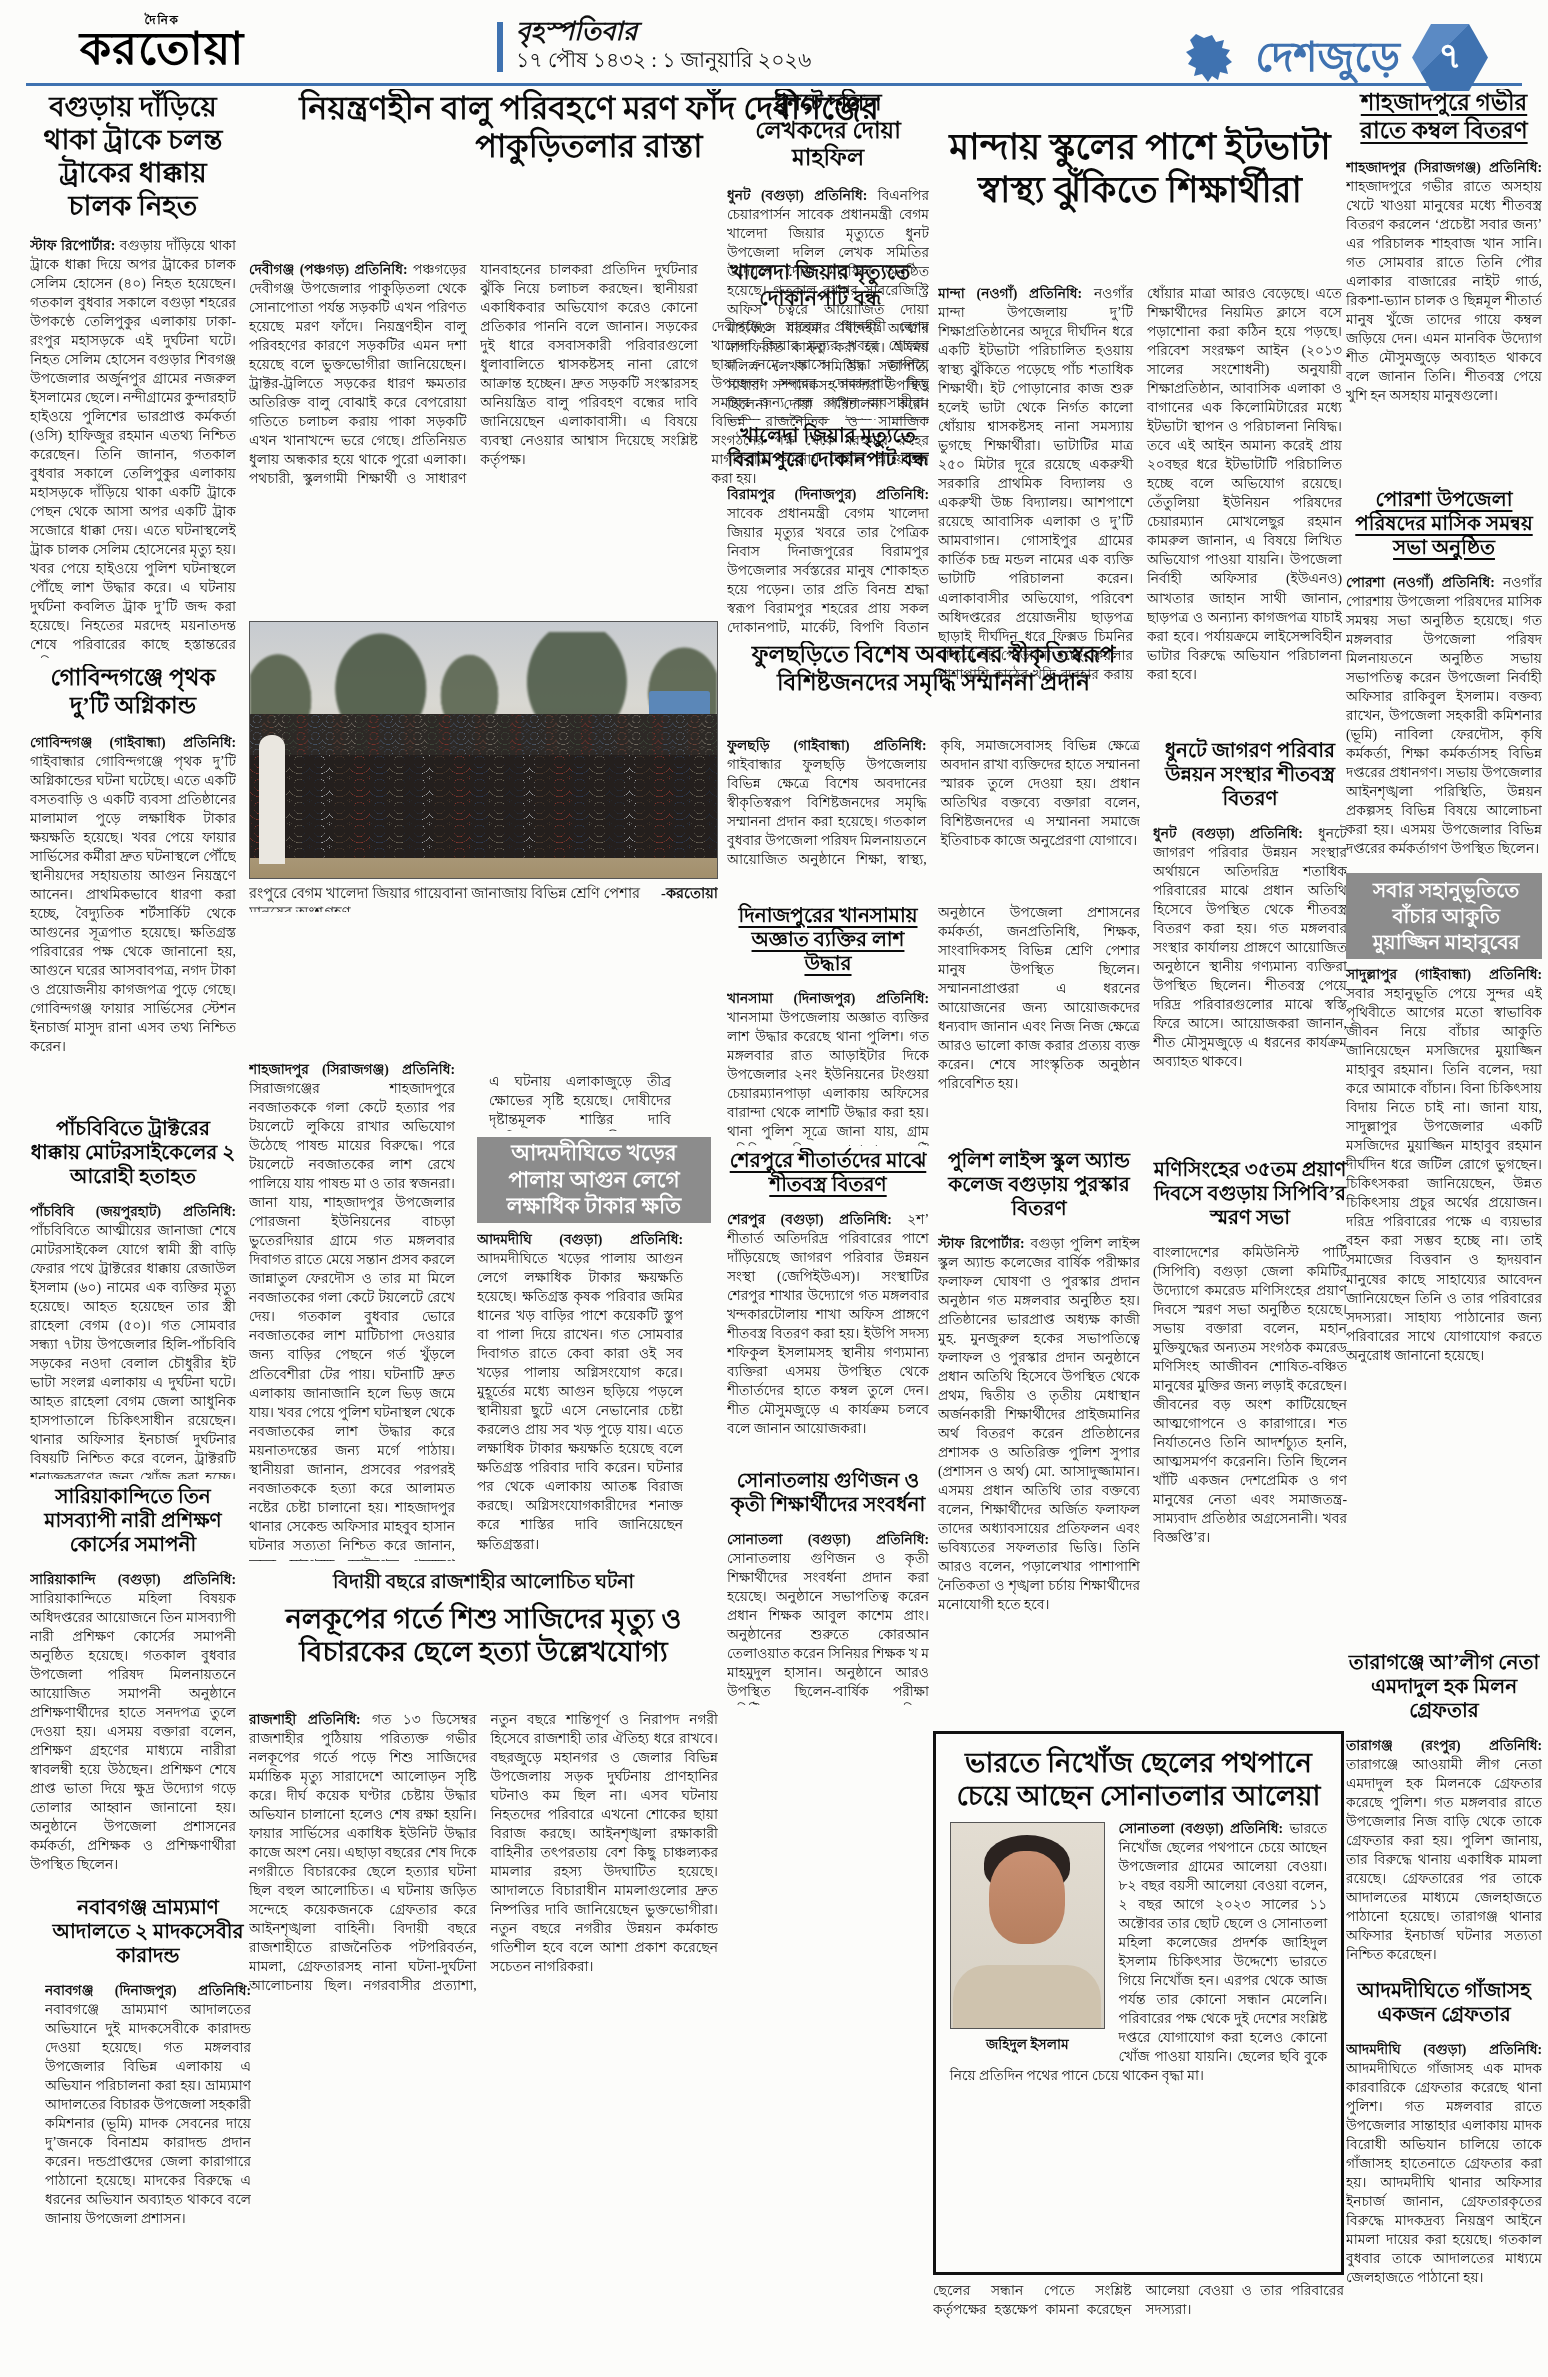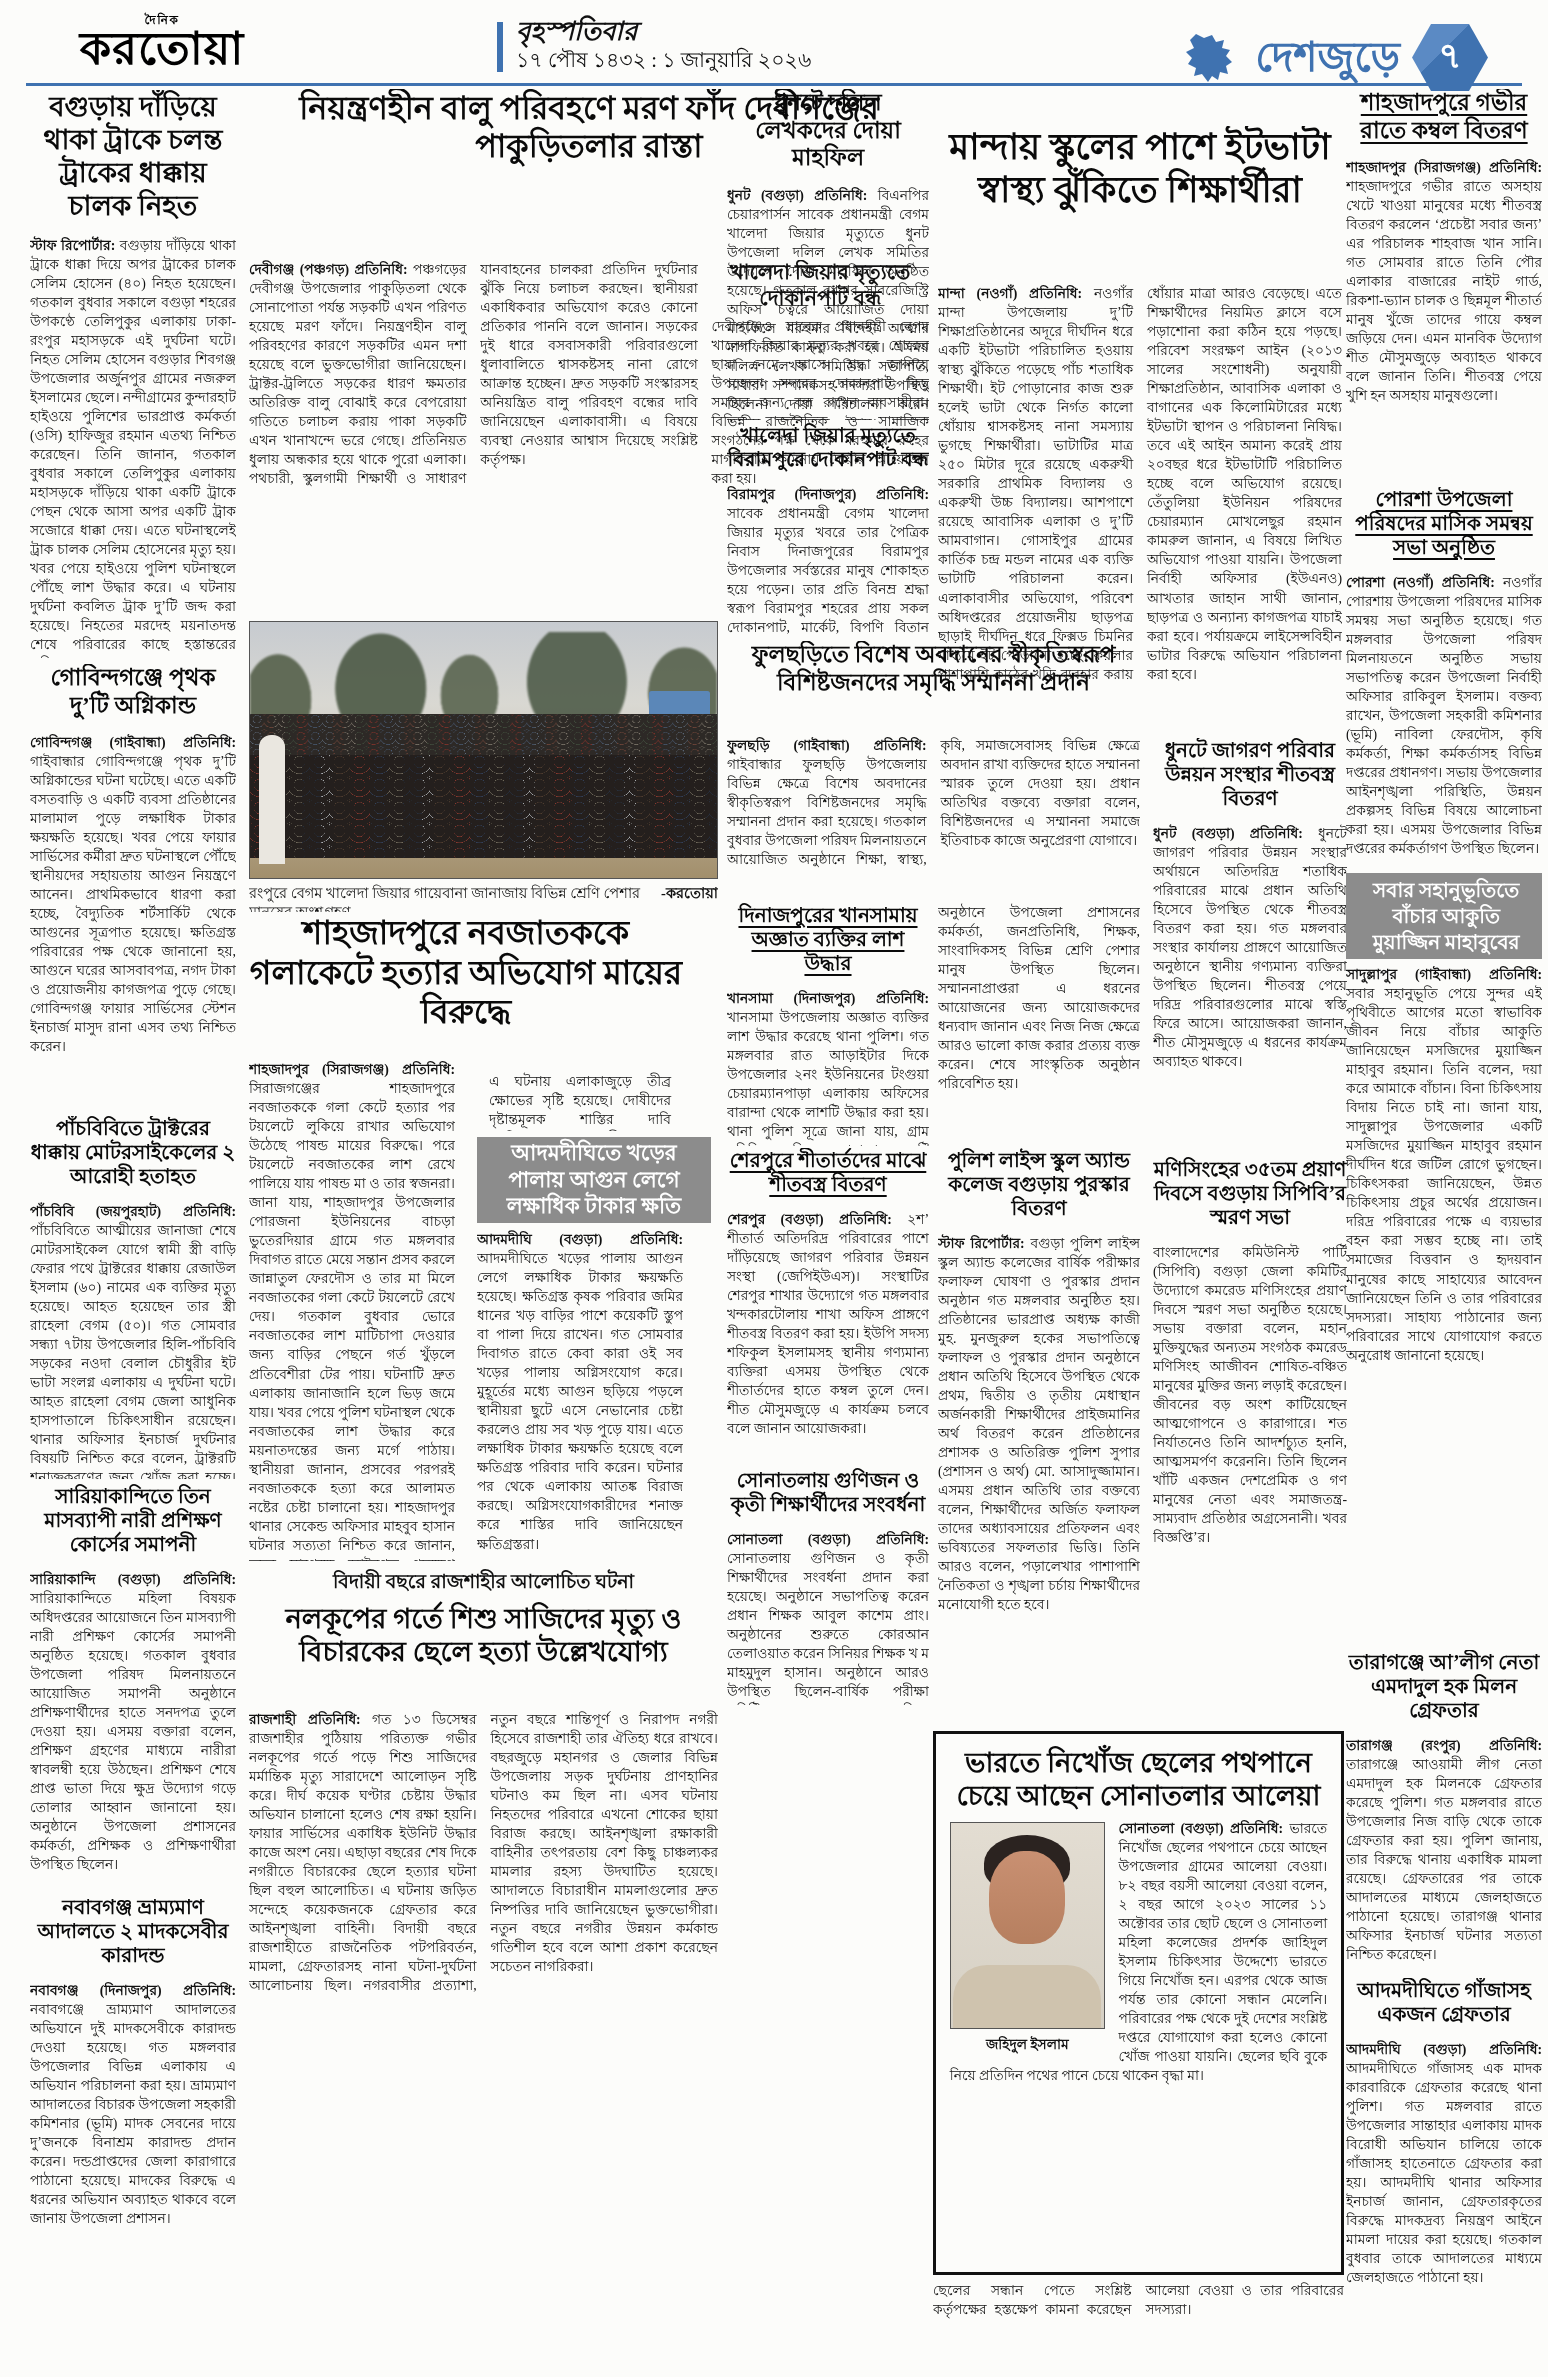--- a/index.html
+++ b/index.html
@@ -113,21 +113,21 @@
   <div class="art" style="left:30px;top:1116px;width:206px;height:363px">
     <h2 class="hl h-sm">পাঁচবিবিতে ট্রাক্টরের ধাক্কায় মোটরসাইকেলের ২ আরোহী হতাহত</h2>
     <p class="bd"><span class="dl">পাঁচবিবি (জয়পুরহাট) প্রতিনিধি:</span> <span>পাঁচবিবিতে আত্মীয়ের জানাজা শেষে মোটরসাইকেল যোগে স্বামী স্ত্রী বাড়ি ফেরার পথে ট্রাক্টরের ধাক্কায় রেজাউল ইসলাম (৬০) নামের এক ব্যক্তির মৃত্যু হয়েছে। আহত হয়েছেন তার স্ত্রী রাহেলা বেগম (৫০)। গত সোমবার সন্ধ্যা ৭টায় উপজেলার হিলি-পাঁচবিবি সড়কের নওদা বেলাল চৌধুরীর ইট ভাটা সংলগ্ন এলাকায় এ দুর্ঘটনা ঘটে। আহত রাহেলা বেগম জেলা আধুনিক হাসপাতালে চিকিৎসাধীন রয়েছেন। থানার অফিসার ইনচার্জ দুর্ঘটনার বিষয়টি নিশ্চিত করে বলেন, ট্রাক্টরটি শনাক্তকরণের জন্য খোঁজ করা হচ্ছে। নিহতের পরিবারের লোককে অভিযোগ দায়ের করার জন্য বলা হয়েছে।</span></p>
   </div>
 
   <div class="art" style="left:30px;top:1484px;width:206px;height:406px">
     <h2 class="hl h-sm">সারিয়াকান্দিতে তিন মাসব্যাপী নারী প্রশিক্ষণ কোর্সের সমাপনী</h2>
     <p class="bd"><span class="dl">সারিয়াকান্দি (বগুড়া) প্রতিনিধি:</span> <span>সারিয়াকান্দিতে মহিলা বিষয়ক অধিদপ্তরের আয়োজনে তিন মাসব্যাপী নারী প্রশিক্ষণ কোর্সের সমাপনী অনুষ্ঠিত হয়েছে। গতকাল বুধবার উপজেলা পরিষদ মিলনায়তনে আয়োজিত সমাপনী অনুষ্ঠানে প্রশিক্ষণার্থীদের হাতে সনদপত্র তুলে দেওয়া হয়। এসময় বক্তারা বলেন, প্রশিক্ষণ গ্রহণের মাধ্যমে নারীরা স্বাবলম্বী হয়ে উঠছেন। প্রশিক্ষণ শেষে প্রাপ্ত ভাতা দিয়ে ক্ষুদ্র উদ্যোগ গড়ে তোলার আহ্বান জানানো হয়। অনুষ্ঠানে উপজেলা প্রশাসনের কর্মকর্তা, প্রশিক্ষক ও প্রশিক্ষণার্থীরা উপস্থিত ছিলেন।</span></p>
   </div>
 
-  <div class="art" style="left:30px;top:1895px;width:206px;height:445px">
+  <div class="art" style="left:45px;top:1895px;width:206px;height:445px">
     <h2 class="hl h-sm">নবাবগঞ্জ ভ্রাম্যমাণ আদালতে ২ মাদকসেবীর কারাদন্ড</h2>
     <p class="bd"><span class="dl">নবাবগঞ্জ (দিনাজপুর) প্রতিনিধি:</span> <span>নবাবগঞ্জে ভ্রাম্যমাণ আদালতের অভিযানে দুই মাদকসেবীকে কারাদন্ড দেওয়া হয়েছে। গত মঙ্গলবার উপজেলার বিভিন্ন এলাকায় এ অভিযান পরিচালনা করা হয়। ভ্রাম্যমাণ আদালতের বিচারক উপজেলা সহকারী কমিশনার (ভূমি) মাদক সেবনের দায়ে দু’জনকে বিনাশ্রম কারাদন্ড প্রদান করেন। দন্ডপ্রাপ্তদের জেলা কারাগারে পাঠানো হয়েছে। মাদকের বিরুদ্ধে এ ধরনের অভিযান অব্যাহত থাকবে বলে জানায় উপজেলা প্রশাসন।</span></p>
   </div>
 
   <div class="art" style="left:249px;top:89px;width:680px;height:168px">
     <h1 class="hl h-xxl">নিয়ন্ত্রণহীন বালু পরিবহণে মরণ ফাঁদ দেবীগঞ্জের পাকুড়িতলার রাস্তা</h1>
   </div>
   <div class="art" style="left:249px;top:260px;width:680px;height:357px">
     <div class="cols3">
       <p class="bd" style="margin:0;"><span class="dl">দেবীগঞ্জ (পঞ্চগড়) প্রতিনিধি:</span> <span>পঞ্চগড়ের দেবীগঞ্জ উপজেলার পাকুড়িতলা থেকে সোনাপোতা পর্যন্ত সড়কটি এখন পরিণত হয়েছে মরণ ফাঁদে। নিয়ন্ত্রণহীন বালু পরিবহণের কারণে সড়কটির এমন দশা হয়েছে বলে ভুক্তভোগীরা জানিয়েছেন। ট্রাক্টর-ট্রলিতে সড়কের ধারণ ক্ষমতার অতিরিক্ত বালু বোঝাই করে বেপরোয়া গতিতে চলাচল করায় পাকা সড়কটি এখন খানাখন্দে ভরে গেছে। প্রতিনিয়ত ধুলায় অন্ধকার হয়ে থাকে পুরো এলাকা। পথচারী, স্কুলগামী শিক্ষার্থী ও সাধারণ যানবাহনের চালকরা প্রতিদিন দুর্ঘটনার ঝুঁকি নিয়ে চলাচল করছেন। স্থানীয়রা একাধিকবার অভিযোগ করেও কোনো প্রতিকার পাননি বলে জানান। সড়কের দুই ধারে বসবাসকারী পরিবারগুলো ধুলাবালিতে শ্বাসকষ্টসহ নানা রোগে আক্রান্ত হচ্ছেন। দ্রুত সড়কটি সংস্কারসহ অনিয়ন্ত্রিত বালু পরিবহণ বন্ধের দাবি জানিয়েছেন এলাকাবাসী। এ বিষয়ে ব্যবস্থা নেওয়ার আশ্বাস দিয়েছে সংশ্লিষ্ট কর্তৃপক্ষ।</span></p>
@@ -143,23 +143,20 @@
       <div class="ph-crowd-back"></div>
       <div class="ph-crowd-front"></div>
       <div class="ph-robed"></div>
     </div>
     <div class="caption">
       <span>রংপুরে বেগম খালেদা জিয়ার গায়েবানা জানাজায় বিভিন্ন শ্রেণি পেশার মানুষের অংশগ্রহণ</span>
       <span class="credit">-করতোয়া</span>
     </div>
   </div>
 
-  <div class="art" style="left:249px;top:914px;width:434px;height:142px">
-    <h2 class="hl h-xl">শাহজাদপুরে নবজাতককে গলাকেটে হত্যার অভিযোগ মায়ের বিরুদ্ধে</h2>
-  </div>
   <div class="art" style="left:249px;top:1060px;width:206px;height:501px">
     <p class="bd" style="margin:0;"><span class="dl">শাহজাদপুর (সিরাজগঞ্জ) প্রতিনিধি:</span> <span>সিরাজগঞ্জের শাহজাদপুরে নবজাতককে গলা কেটে হত্যার পর টয়লেটে লুকিয়ে রাখার অভিযোগ উঠেছে পাষন্ড মায়ের বিরুদ্ধে। পরে টয়লেটে নবজাতকের লাশ রেখে পালিয়ে যায় পাষন্ড মা ও তার স্বজনরা। জানা যায়, শাহজাদপুর উপজেলার পোরজনা ইউনিয়নের বাচড়া ভুতেরদিয়ার গ্রামে গত মঙ্গলবার দিবাগত রাতে মেয়ে সন্তান প্রসব করলে জান্নাতুল ফেরদৌস ও তার মা মিলে নবজাতকের গলা কেটে টয়লেটে রেখে দেয়। গতকাল বুধবার ভোরে নবজাতকের লাশ মাটিচাপা দেওয়ার জন্য বাড়ির পেছনে গর্ত খুঁড়লে প্রতিবেশীরা টের পায়। ঘটনাটি দ্রুত এলাকায় জানাজানি হলে ভিড় জমে যায়। খবর পেয়ে পুলিশ ঘটনাস্থল থেকে নবজাতকের লাশ উদ্ধার করে ময়নাতদন্তের জন্য মর্গে পাঠায়। স্থানীয়রা জানান, প্রসবের পরপরই নবজাতককে হত্যা করে আলামত নষ্টের চেষ্টা চালানো হয়। শাহজাদপুর থানার সেকেন্ড অফিসার মাহবুব হাসান ঘটনার সত্যতা নিশ্চিত করে জানান, তদন্ত সাপেক্ষে আইনগত পদক্ষেপ নেওয়া হবে।</span></p>
   </div>
   <div class="art" style="left:477px;top:1060px;width:206px;height:71px">
     <p class="bd" style="margin:12px;"><span>এ ঘটনায় এলাকাজুড়ে তীব্র ক্ষোভের সৃষ্টি হয়েছে। দোষীদের দৃষ্টান্তমূলক শাস্তির দাবি জানিয়েছেন এলাকাবাসী।</span></p>
   </div>
 
   <div class="art gbox h-sm" style="left:477px;top:1137px;width:234px;height:86px;font-size:21.5px;line-height:1.25;">
     <span>আদমদীঘিতে খড়ের পালায় আগুন লেগে লক্ষাধিক টাকার ক্ষতি</span>
   </div>

